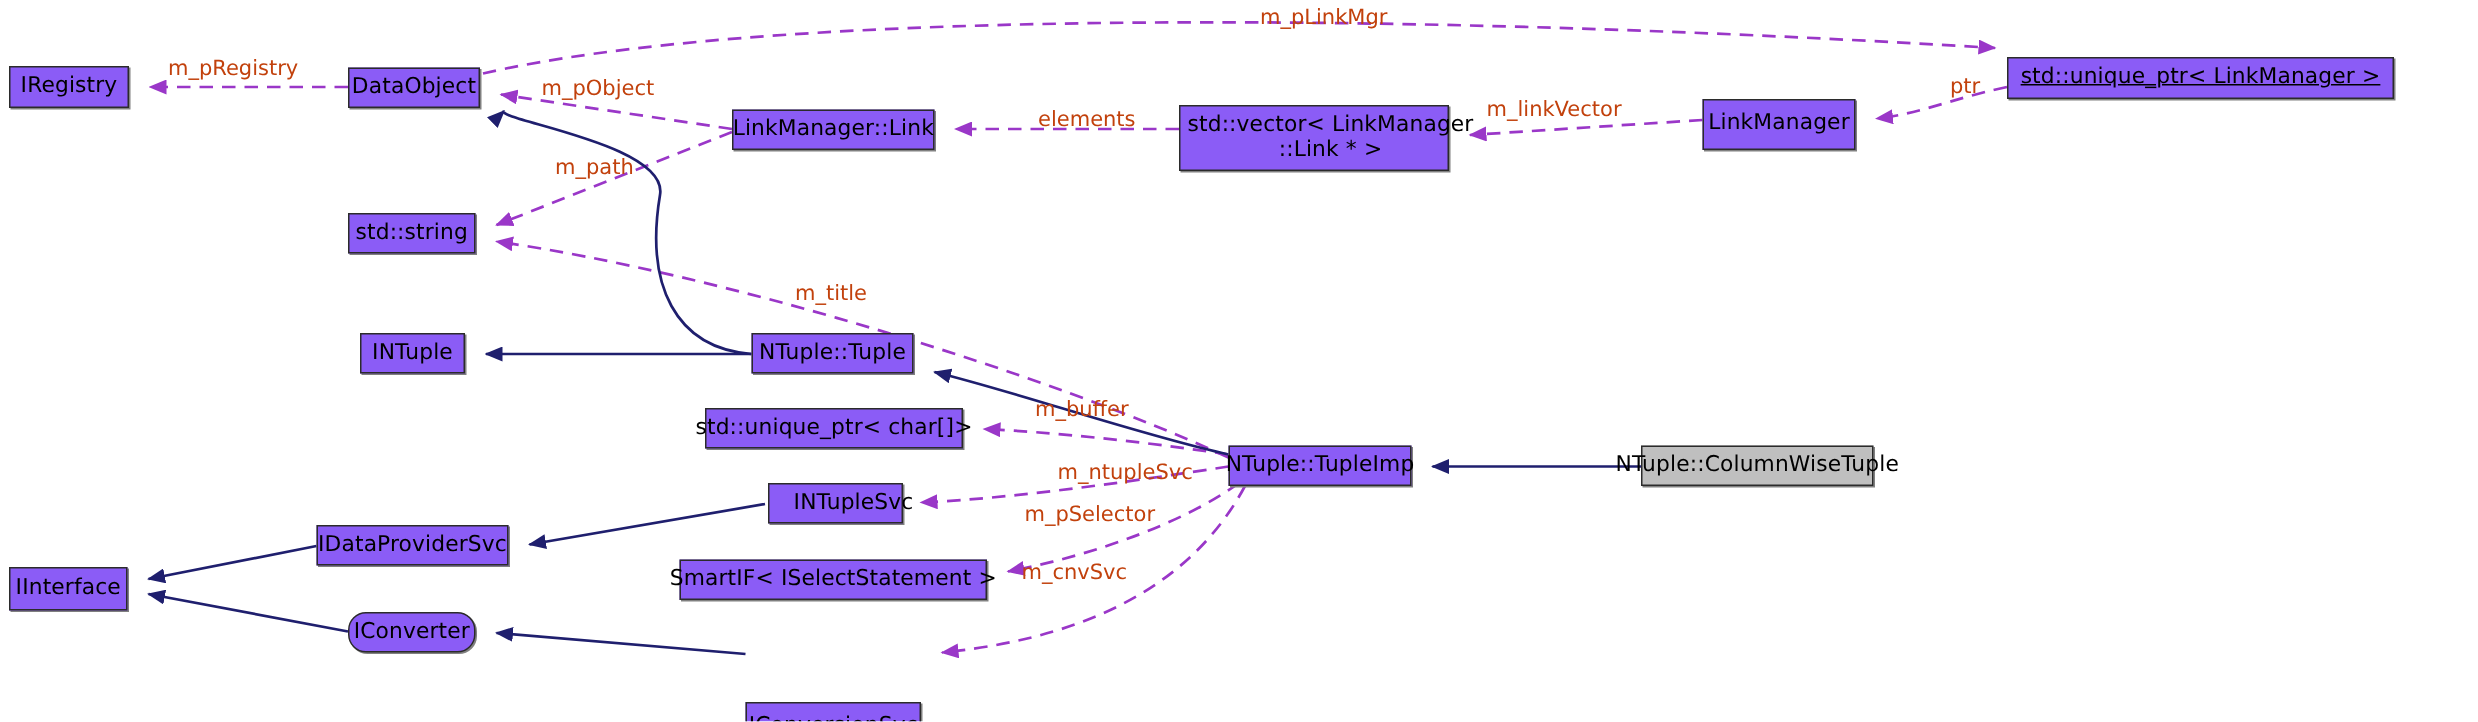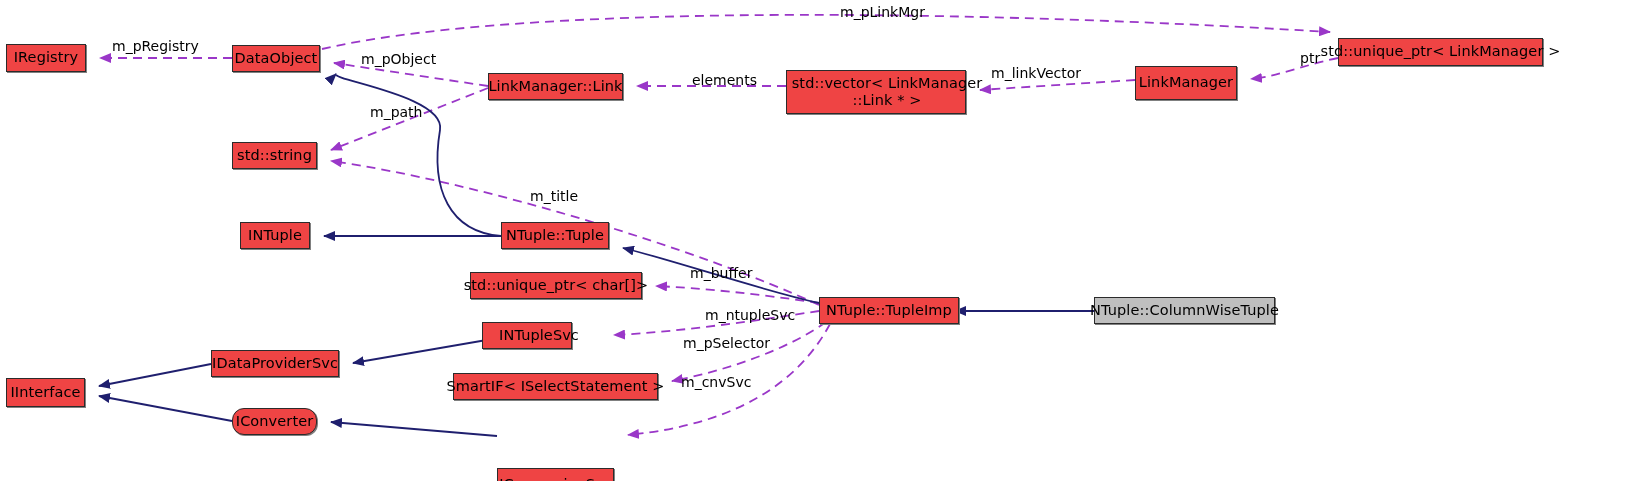--- a/index.html
+++ b/index.html
@@ -20,40 +20,40 @@
     left: 0;
     top: 0;
     width: 1652px;
     height: 481px;
     pointer-events: none;
   }
   .node {
     position: absolute;
     box-sizing: border-box;
     border: 1px solid #2b2b2b;
-    background: #ef4444;
+    background: #8b5cf6;
     color: #000000;
     font-size: 14.5px;
     line-height: 1.18;
     display: flex;
     align-items: center;
     justify-content: center;
     text-align: center;
     white-space: pre;
     letter-spacing: 0.1px;
     box-shadow: 1px 1px 0 0 #808080;
     z-index: 3;
   }
   .node.highlight {
     background: #bfbfbf;
   }
   .edge-label {
     position: absolute;
     font-size: 14px;
-    color: #000000;
+    color: #c2410c;
     white-space: nowrap;
     background: transparent;
     z-index: 4;
   }
 </style>
 </head>
 <body>
 
 <div id="diagram-root">
 
@@ -94,28 +94,28 @@
     </g>
   </svg>
 
   <div id="nodes">
       <div class="node" style="left: 6px; top: 44px; width: 80px; height: 28px;">IRegistry</div>
       <div class="node" style="left: 232px; top: 45px; width: 88px; height: 27px;">DataObject</div>
       <div class="node" style="left: 488px; top: 73px; width: 135px; height: 27px;">LinkManager::Link</div>
       <div class="node" style="left: 786px; top: 70px; width: 180px; height: 44px; padding-left: 22px;">std::vector&lt; LinkManager
 ::Link * &gt;</div>
       <div class="node" style="left: 1135px; top: 66px; width: 102px; height: 34px;">LinkManager</div>
-      <div class="node" style="left: 1338px; top: 38px; width: 205px; height: 28px;">std::unique_ptr&lt; LinkManager &gt;</div>
+      <div class="node" style="left: 1338px; top: 38px; width: 258px; height: 28px; text-decoration: underline;">std::unique_ptr&lt; LinkManager &gt;</div>
       <div class="node" style="left: 232px; top: 142px; width: 85px; height: 27px;">std::string</div>
       <div class="node" style="left: 240px; top: 222px; width: 70px; height: 27px;">INTuple</div>
       <div class="node" style="left: 501px; top: 222px; width: 108px; height: 27px;">NTuple::Tuple</div>
       <div class="node" style="left: 470px; top: 272px; width: 172px; height: 27px;">std::unique_ptr&lt; char[]&gt;</div>
-      <div class="node" style="left: 819px; top: 297px; width: 140px; height: 27px;">NTuple::TupleImp</div>
-      <div class="node highlight" style="left: 1094px; top: 297px; width: 181px; height: 27px;">NTuple::ColumnWiseTuple</div>
-      <div class="node" style="left: 482px; top: 322px; width: 90px; height: 27px; padding-left: 24px;">INTupleSvc</div>
+      <div class="node" style="left: 819px; top: 297px; width: 122px; height: 27px;">NTuple::TupleImp</div>
+      <div class="node highlight" style="left: 1094px; top: 297px; width: 155px; height: 27px;">NTuple::ColumnWiseTuple</div>
+      <div class="node" style="left: 512px; top: 322px; width: 90px; height: 27px; padding-left: 24px;">INTupleSvc</div>
       <div class="node" style="left: 211px; top: 350px; width: 128px; height: 27px;">IDataProviderSvc</div>
       <div class="node" style="left: 453px; top: 373px; width: 205px; height: 27px;">SmartIF&lt; ISelectStatement &gt;</div>
       <div class="node" style="left: 6px; top: 378px; width: 79px; height: 29px;">IInterface</div>
       <div class="node" style="left: 232px; top: 408px; width: 85px; height: 27px; border-radius: 12px;">IConverter</div>
       <div class="node" style="left: 497px; top: 423px; width: 117px; height: 33px; margin-top: 45px;">IConversionSvc</div>
     </div>
   <div id="labels">
       <div class="edge-label" style="left: 112px; top: 38px;">m_pRegistry</div>
       <div class="edge-label" style="left: 361px; top: 51px;">m_pObject</div>
       <div class="edge-label" style="left: 692px; top: 72px;">elements</div>

